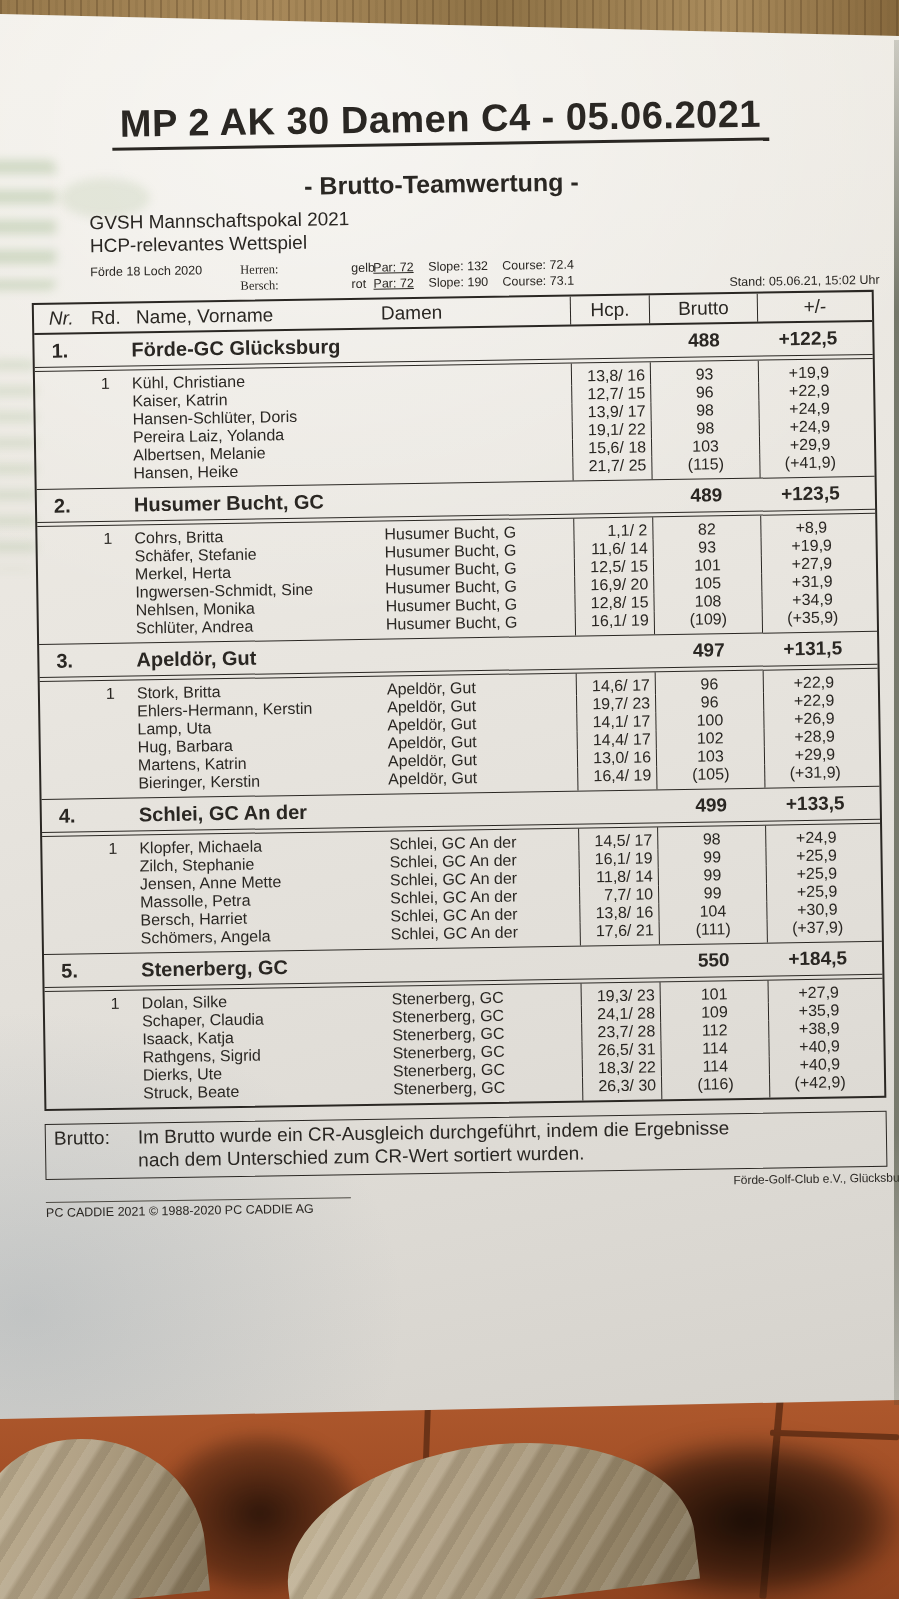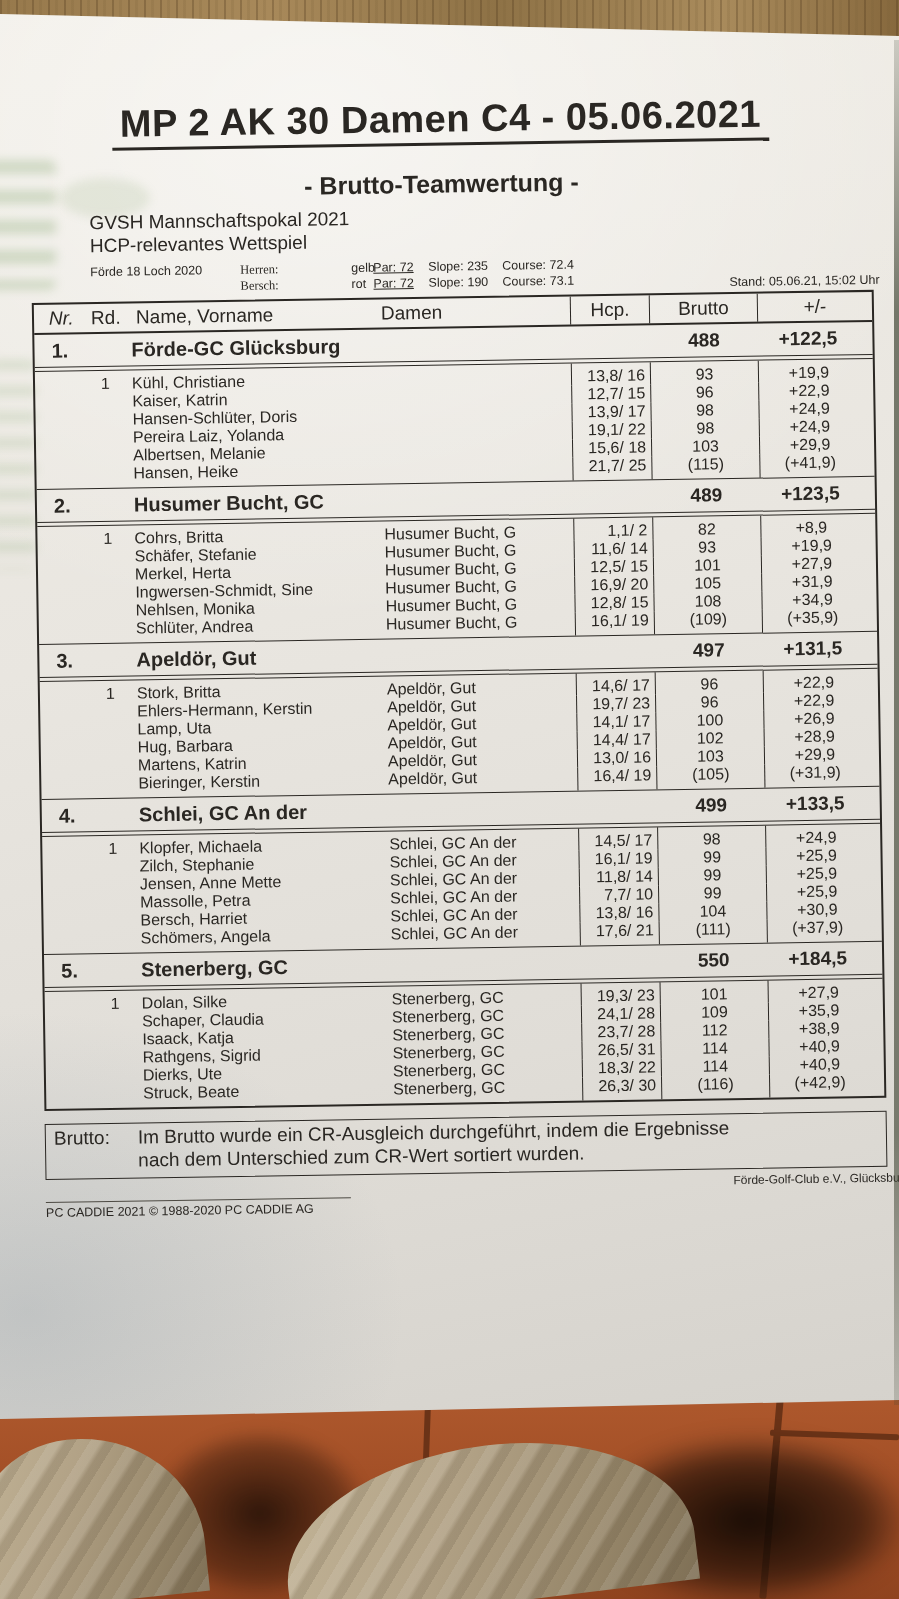--- a/index.html
+++ b/index.html
@@ -130,21 +130,21 @@
         <div>GVSH Mannschaftspokal 2021</div>
         <div>HCP-relevantes Wettspiel</div>
       </div>
 
       <div class="course">
         <div class="cline">
           <span class="cc0">Förde  18 Loch 2020</span>
           <span class="cc1">Herren:</span>
           <span class="cc2">gelb</span>
           <span class="cc3">Par: 72</span>
-          <span class="cc4">Slope: 235</span>
+          <span class="cc4">Slope: 132</span>
           <span class="cc5">Course: 72.4</span>
         </div>
         <div class="cline">
           <span class="cc1">Bersch:</span>
           <span class="cc2">rot</span>
           <span class="cc3">Par: 72</span>
           <span class="cc4">Slope: 190</span>
           <span class="cc5">Course: 73.1</span>
         </div>
       </div>

